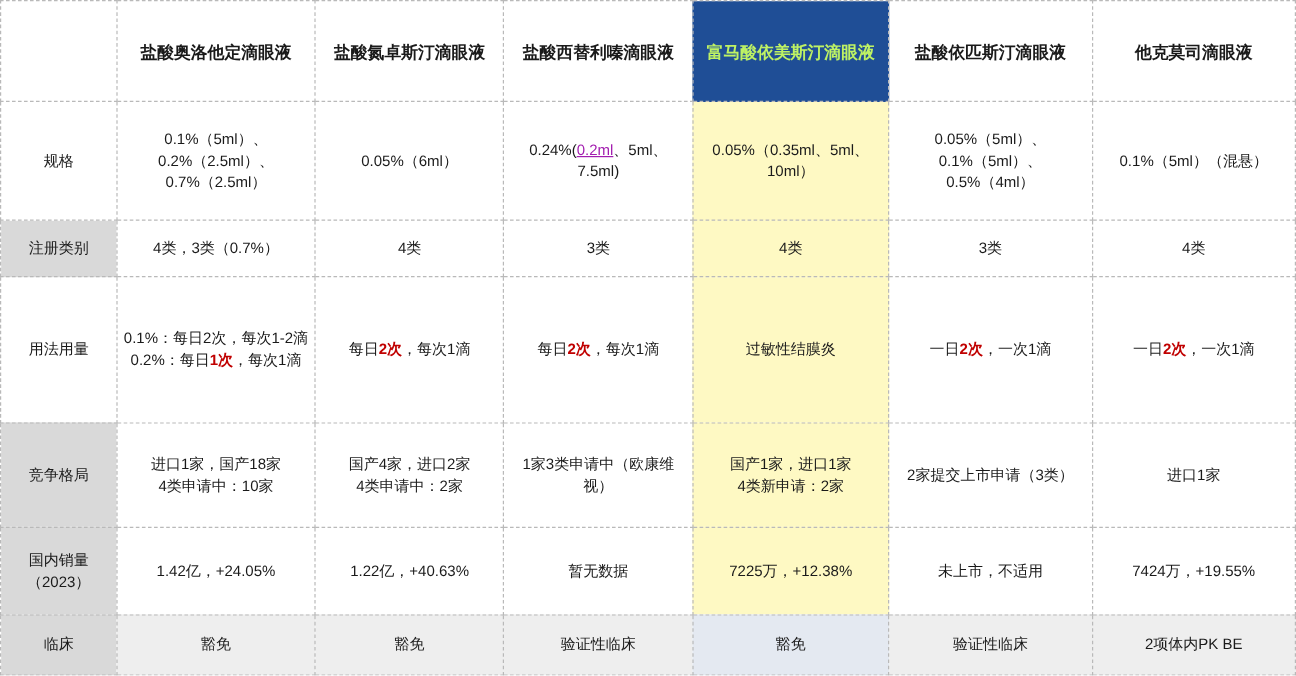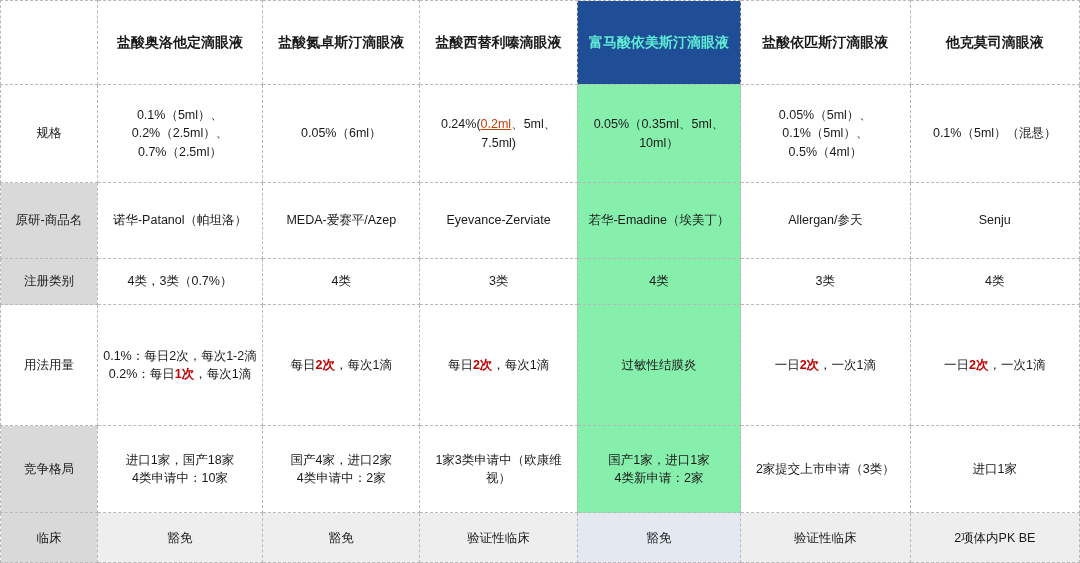--- a/index.html
+++ b/index.html
@@ -50,46 +50,46 @@
     font-weight: bold;
     font-size: 14px;
     height: 52px;
   }
   td.corner {
     border: 1px dashed #b9b9b9;
     background: #ffffff;
   }
   td.hl {
     background: #1f4e96;
-    color: #5eead4;
+    color: #bef264;
     border: 1px solid #1f4e96;
   }
   
   td.rowlabel {
     font-weight: bold;
     font-size: 13px;
   }
   td.rowlabel.shaded {
     background: #d9d9d9;
   }
   td.shaded {
     background: #eeeeee;
   }
   td.hlcol {
-    background: #86efac;
+    background: #fef9c3;
   }
   td.hlcol.shadedcell {
     background: #e4e9f1;
   }
   .red {
     color: #c00000;
     font-weight: bold;
   }
   .under-red {
-    color: #c2410c;
+    color: #a21caf;
     text-decoration: underline;
   }
   .cellline { display: block; text-align: center; }
   tr.r-spec td { height: 62px; }
   tr.r-brand td { height: 46px; }
   tr.r-ref td { height: 48px; }
   tr.r-reg td { height: 26px; }
   tr.r-ind td { height: 26px; }
   tr.r-dose td { height: 78px; }
   tr.r-market td { height: 28px; }
@@ -125,29 +125,20 @@
       <tr class="r-spec">
         <td class="rowlabel">规格</td>
         <td>0.1%（5ml）、0.2%（2.5ml）、0.7%（2.5ml）</td>
         <td>0.05%（6ml）</td>
         <td>0.24%(<span class="under-red">0.2ml</span>、5ml、7.5ml)</td>
         <td class="hlcol">0.05%（0.35ml、5ml、10ml）</td>
         <td>0.05%（5ml）、0.1%（5ml）、0.5%（4ml）</td>
         <td>0.1%（5ml）（混悬）</td>
       </tr>
 
-      <tr class="r-brand">
-        <td class="rowlabel shaded">原研-商品名</td>
-        <td>诺华-Patanol（帕坦洛）</td>
-        <td>MEDA-爱赛平/Azep</td>
-        <td>Eyevance-Zerviate</td>
-        <td class="hlcol">若华-Emadine（埃美丁）</td>
-        <td>Allergan/参天</td>
-        <td>Senju</td>
-      </tr>
 
 
       <tr class="r-reg">
         <td class="rowlabel shaded">注册类别</td>
         <td>4类，3类（0.7%）</td>
         <td>4类</td>
         <td>3类</td>
         <td class="hlcol">4类</td>
         <td>3类</td>
         <td>4类</td>
@@ -180,20 +171,29 @@
         </td>
         <td>1家3类申请中（欧康维视）</td>
         <td class="hlcol">
           <span class="cellline">国产1家，进口1家</span>
           <span class="cellline">4类新申请：2家</span>
         </td>
         <td>2家提交上市申请（3类）</td>
         <td>进口1家</td>
       </tr>
 
+      <tr class="r-sales">
+        <td class="rowlabel shaded">国内销量（2023）</td>
+        <td>1.42亿，+24.05%</td>
+        <td>1.22亿，+40.63%</td>
+        <td>暂无数据</td>
+        <td class="hlcol">7225万，+12.38%</td>
+        <td>未上市，不适用</td>
+        <td>7424万，+19.55%</td>
+      </tr>
 
       <tr class="r-clinic">
         <td class="rowlabel shaded">临床</td>
         <td class="shaded">豁免</td>
         <td class="shaded">豁免</td>
         <td class="shaded">验证性临床</td>
         <td class="hlcol shadedcell">豁免</td>
         <td class="shaded">验证性临床</td>
         <td class="shaded">2项体内PK BE</td>
       </tr>

